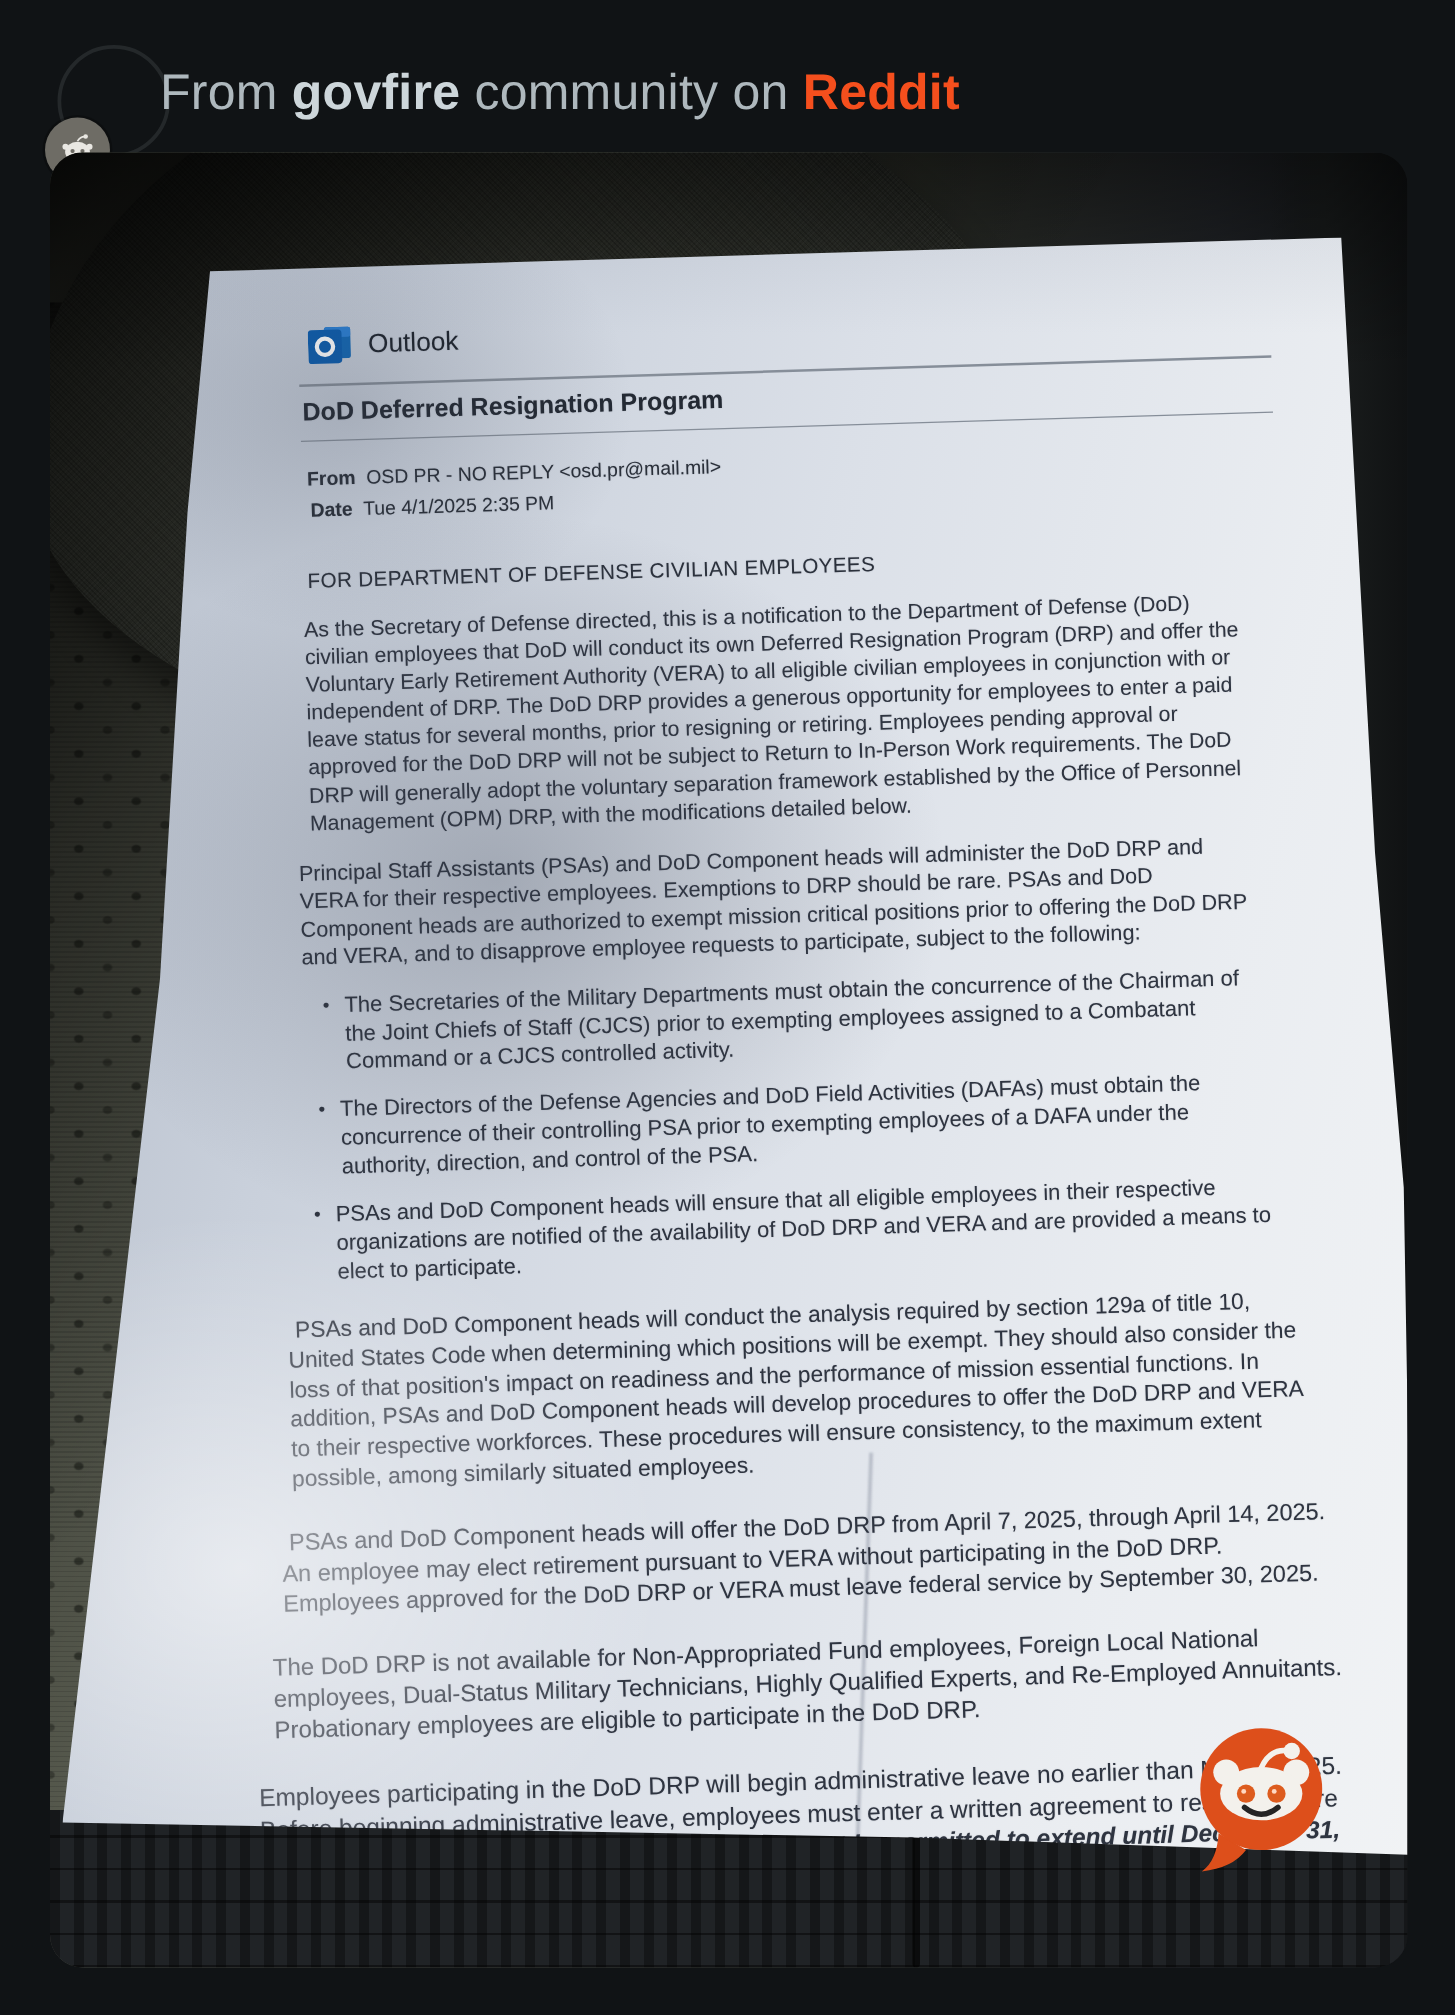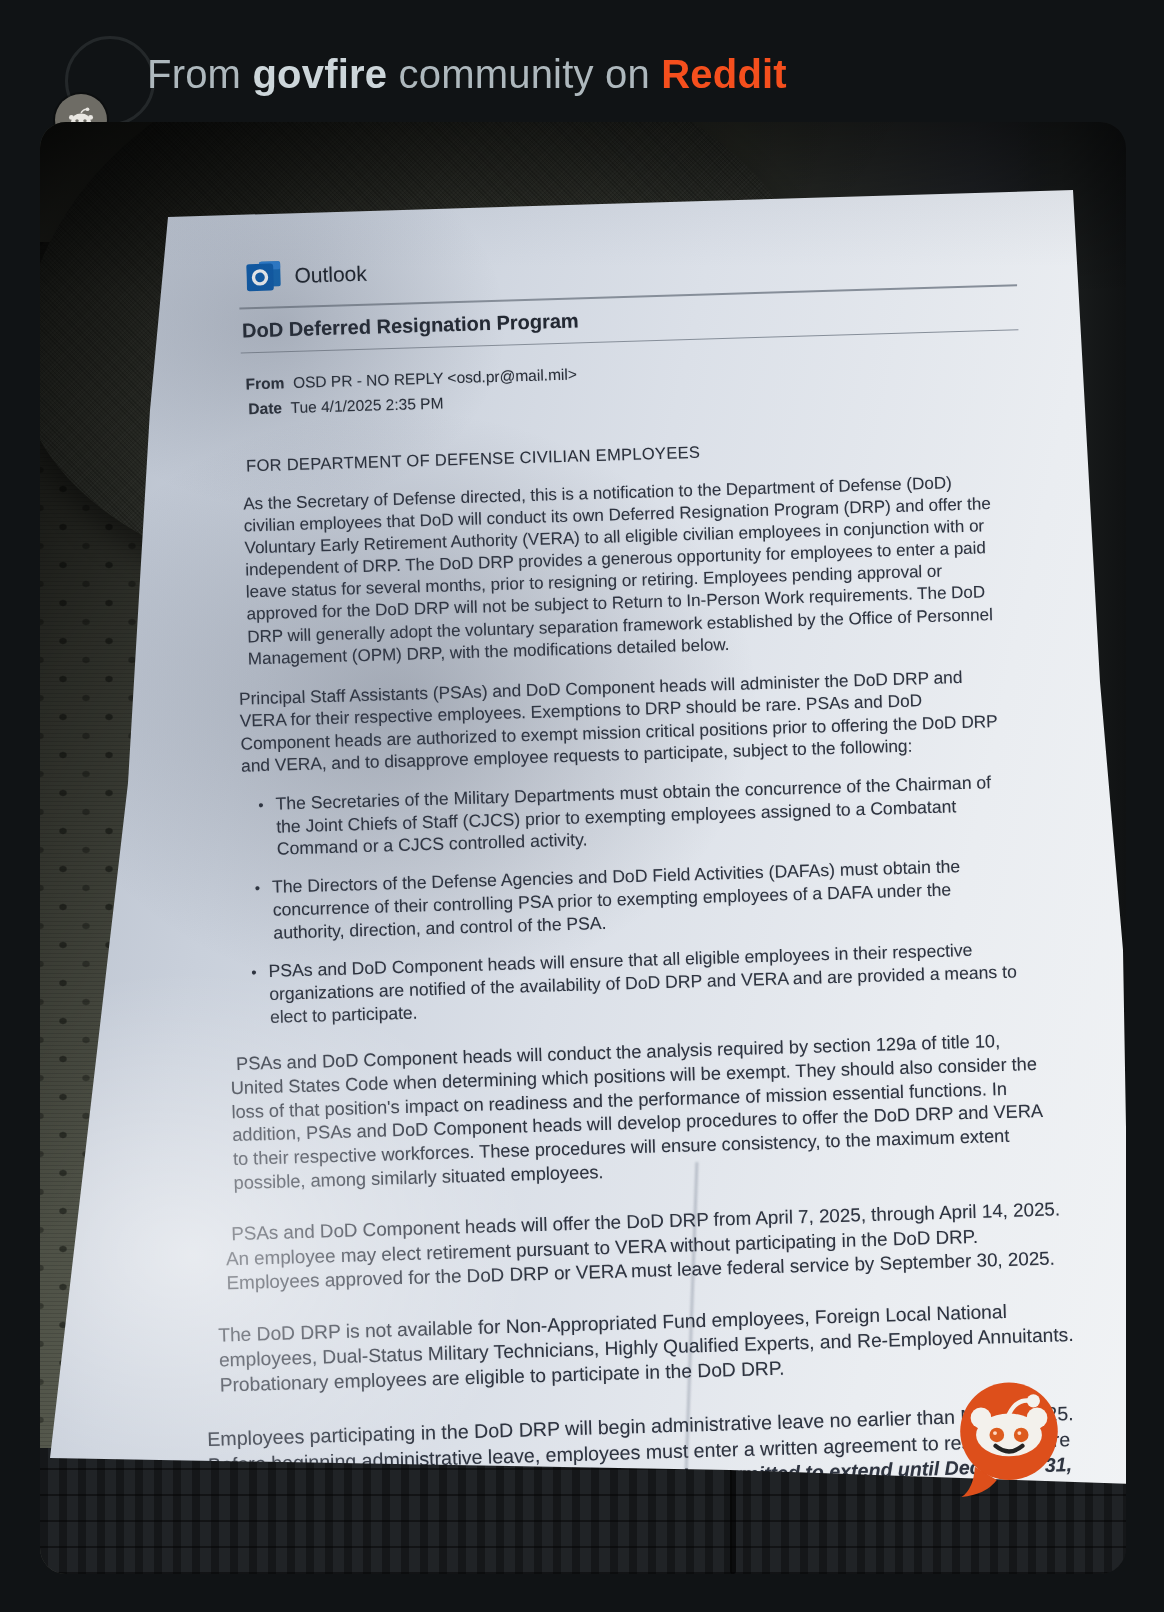--- a/index.html
+++ b/index.html
@@ -1,20 +1,20 @@
 <!DOCTYPE html>
 <html><head>
 <meta charset="utf-8">
 <style>
   html,body{margin:0;padding:0;background:#101315;}
   body{width:1164px;height:1612px;position:relative;overflow:hidden;
        font-family:"Liberation Sans", sans-serif;}
 
   
-  .banner{position:absolute;left:0;top:0;width:1085px;height:122px;margin-left:19px;}
+  .banner{position:absolute;left:0;top:0;width:1085px;height:122px;}
   .avatar-ring{position:absolute;left:46px;top:36px;width:84px;height:84px;border-radius:50%;
       border:3px solid #24282a;background:transparent;}
   .avatar-circle{position:absolute;left:36px;top:94px;width:52px;height:52px;border-radius:50%;
       background:#6e6c65;display:flex;align-items:center;justify-content:center;
       box-shadow:0 0 0 2px rgba(0,0,0,0.25);}
   .banner-title{position:absolute;left:128px;top:48px;font-size:40px;line-height:52px;
       color:#aeb8bd;letter-spacing:.2px;white-space:nowrap;}
   .banner-title .bold-community{font-weight:bold;color:#cdd6da;}
   .banner-title .bold-site{font-weight:bold;color:#f54f1d;}
 

